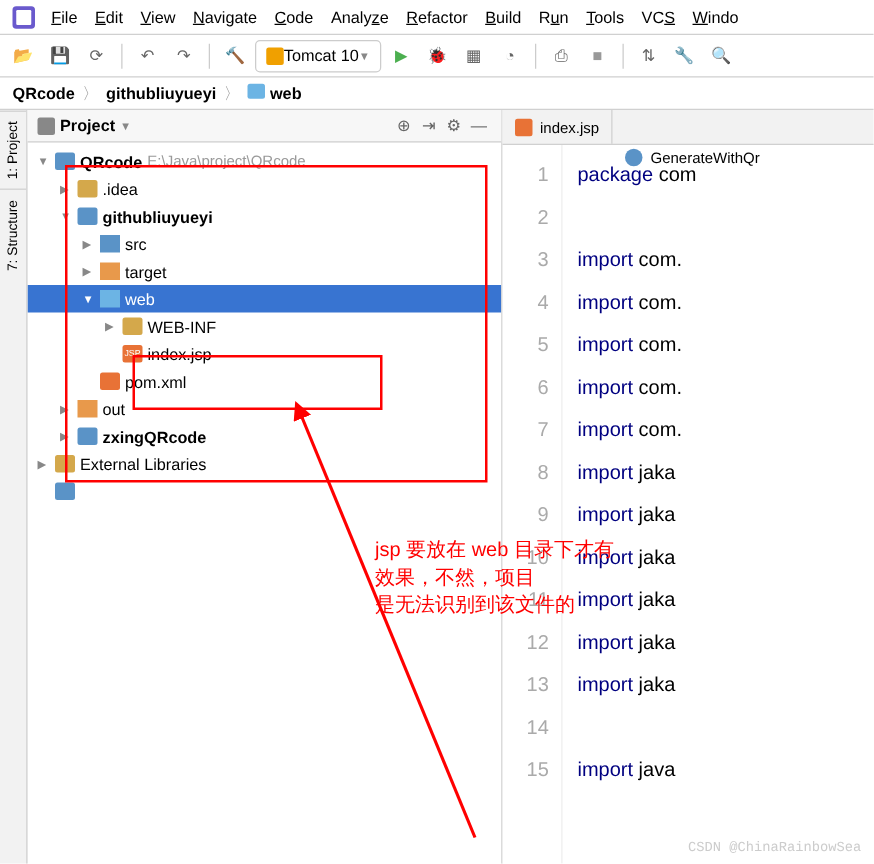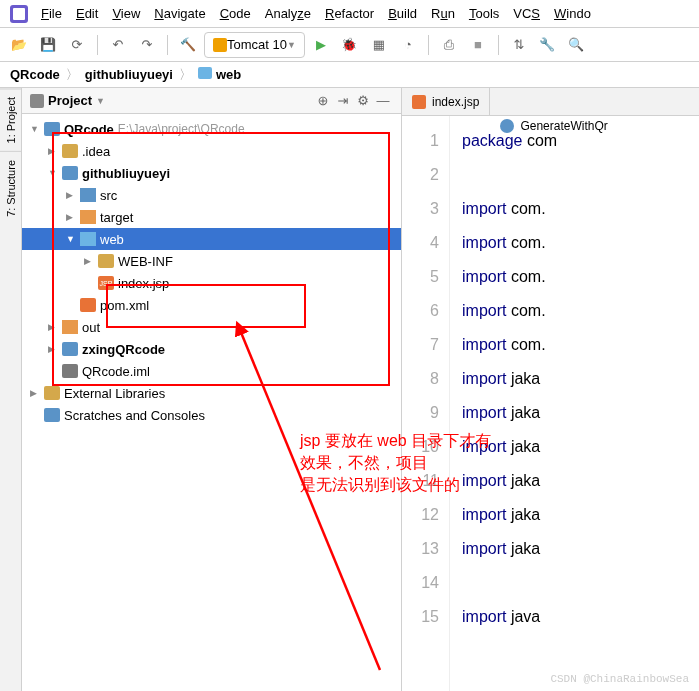--- a/index.html
+++ b/index.html
@@ -210,34 +210,28 @@
       <div class="tree-row ind1">
         <span class="tree-arrow">▶</span>
         <span class="tree-icon folder-orange"></span>
         <span class="tree-label">out</span>
       </div>
       <div class="tree-row ind1">
         <span class="tree-arrow">▶</span>
         <span class="tree-icon module-icon"></span>
         <span class="tree-label bold">zxingQRcode</span>
       </div>
-      <div class="tree-row ind1">
-        <span class="tree-arrow"></span>
-        <span class="tree-icon iml-icon"></span>
-        <span class="tree-label">QRcode.iml</span>
-      </div>
       <div class="tree-row ind0">
         <span class="tree-arrow">▶</span>
         <span class="tree-icon lib-icon"></span>
         <span class="tree-label">External Libraries</span>
       </div>
       <div class="tree-row ind0">
         <span class="tree-arrow"></span>
         <span class="tree-icon scratch-icon"></span>
-        <span class="tree-label">Scratches and Consoles</span>
       </div>
     </div>
   </div>
 
   <div class="editor-area">
     <div class="editor-tabs">
       <div class="ed-tab">
         <span class="tab-icon tab-jsp"></span>
         <span>index.jsp</span>
       </div>

